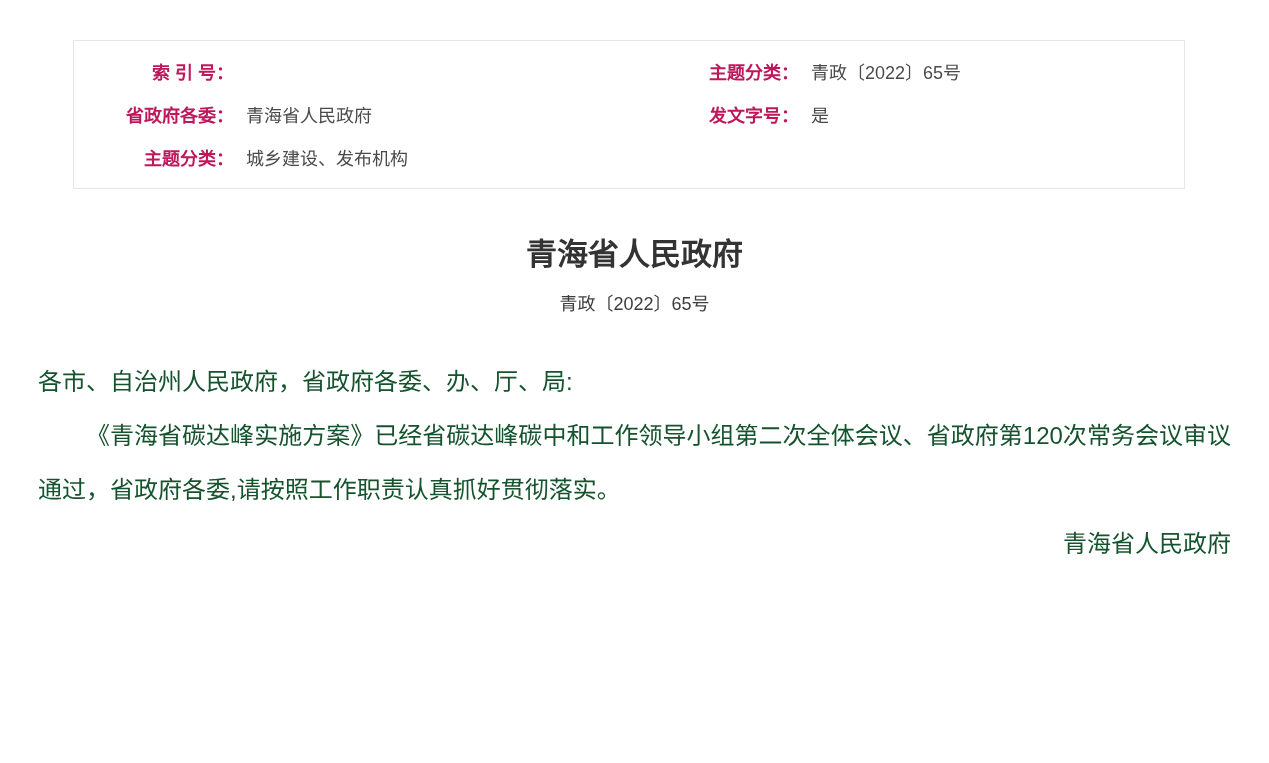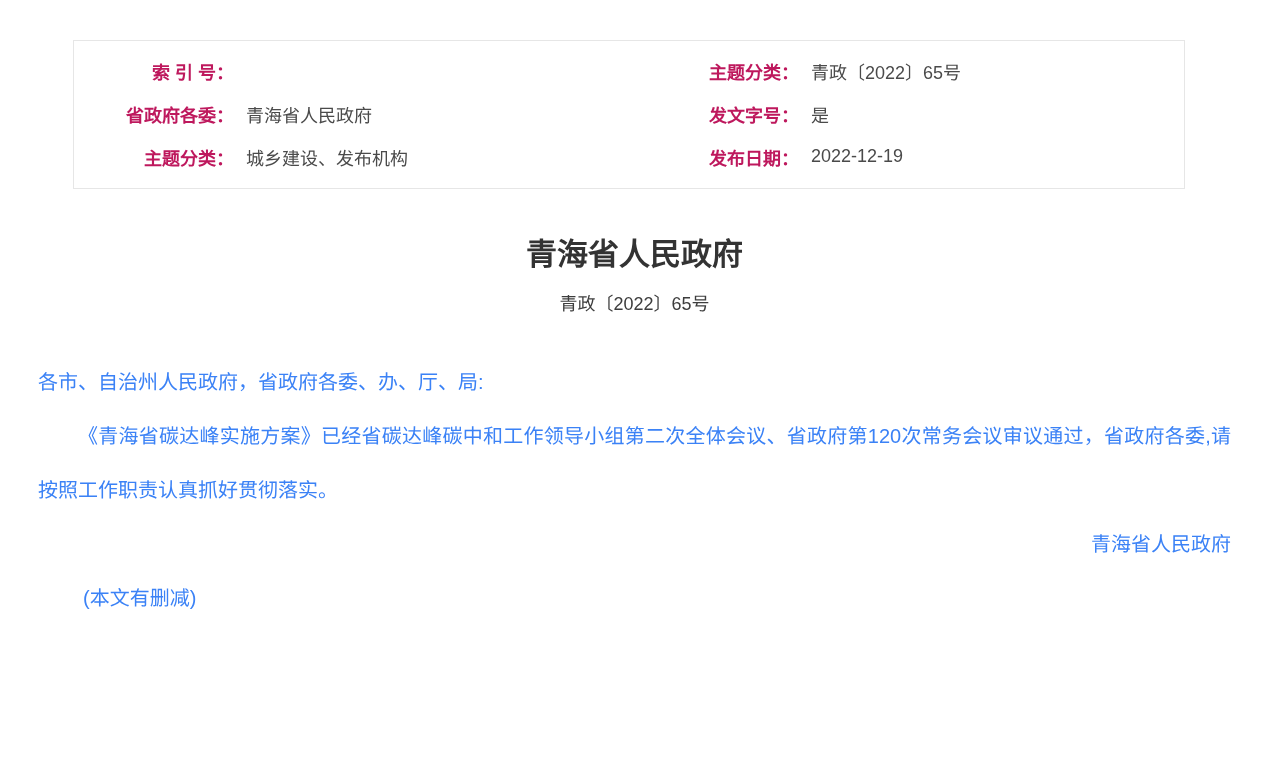--- a/index.html
+++ b/index.html
@@ -58,22 +58,22 @@
   .doc-number {
     font-size: 18px;
     color: #3d3d3d;
     margin-top: 12px;
     line-height: 26px;
   }
 
   
   .doc-body {
     margin: 38px 38px 0 38px;
-    font-size: 20px;
-    color: #3b82f6;
+    font-size: 24px;
+    color: #14532d;
     line-height: 54px;
   }
   .salutation { text-indent: 0; }
   .body-para  { text-indent: 2em; text-align: justify; }
   .signature, .sign-date { text-align: right; }
   .note { text-indent: 45px; }
 </style>
 </head>
 <body>
 
@@ -93,30 +93,25 @@
   </div>
   <div class="meta-col meta-col-right">
     <div class="meta-row">
       <span class="meta-label">主题分类：</span>
       <span class="meta-value">青政〔2022〕65号</span>
     </div>
     <div class="meta-row">
       <span class="meta-label">发文字号：</span>
       <span class="meta-value">是</span>
     </div>
-    <div class="meta-row">
-      <span class="meta-label">发布日期：</span>
-      <span class="meta-value">2022-12-19</span>
-    </div>
   </div>
 </div>
 
 <div class="doc-head">
   <div class="doc-title">青海省人民政府</div>
   <div class="doc-number">青政〔2022〕65号</div>
 </div>
 
 <div class="doc-body">
   <p class="salutation">各市、自治州人民政府，省政府各委、办、厅、局:</p>
   <p class="body-para">《青海省碳达峰实施方案》已经省碳达峰碳中和工作领导小组第二次全体会议、省政府第120次常务会议审议通过，省政府各委,请按照工作职责认真抓好贯彻落实。</p>
   <p class="signature">青海省人民政府</p>
-  <p class="note">(本文有删减)</p>
 </div>
 
 </body></html>

